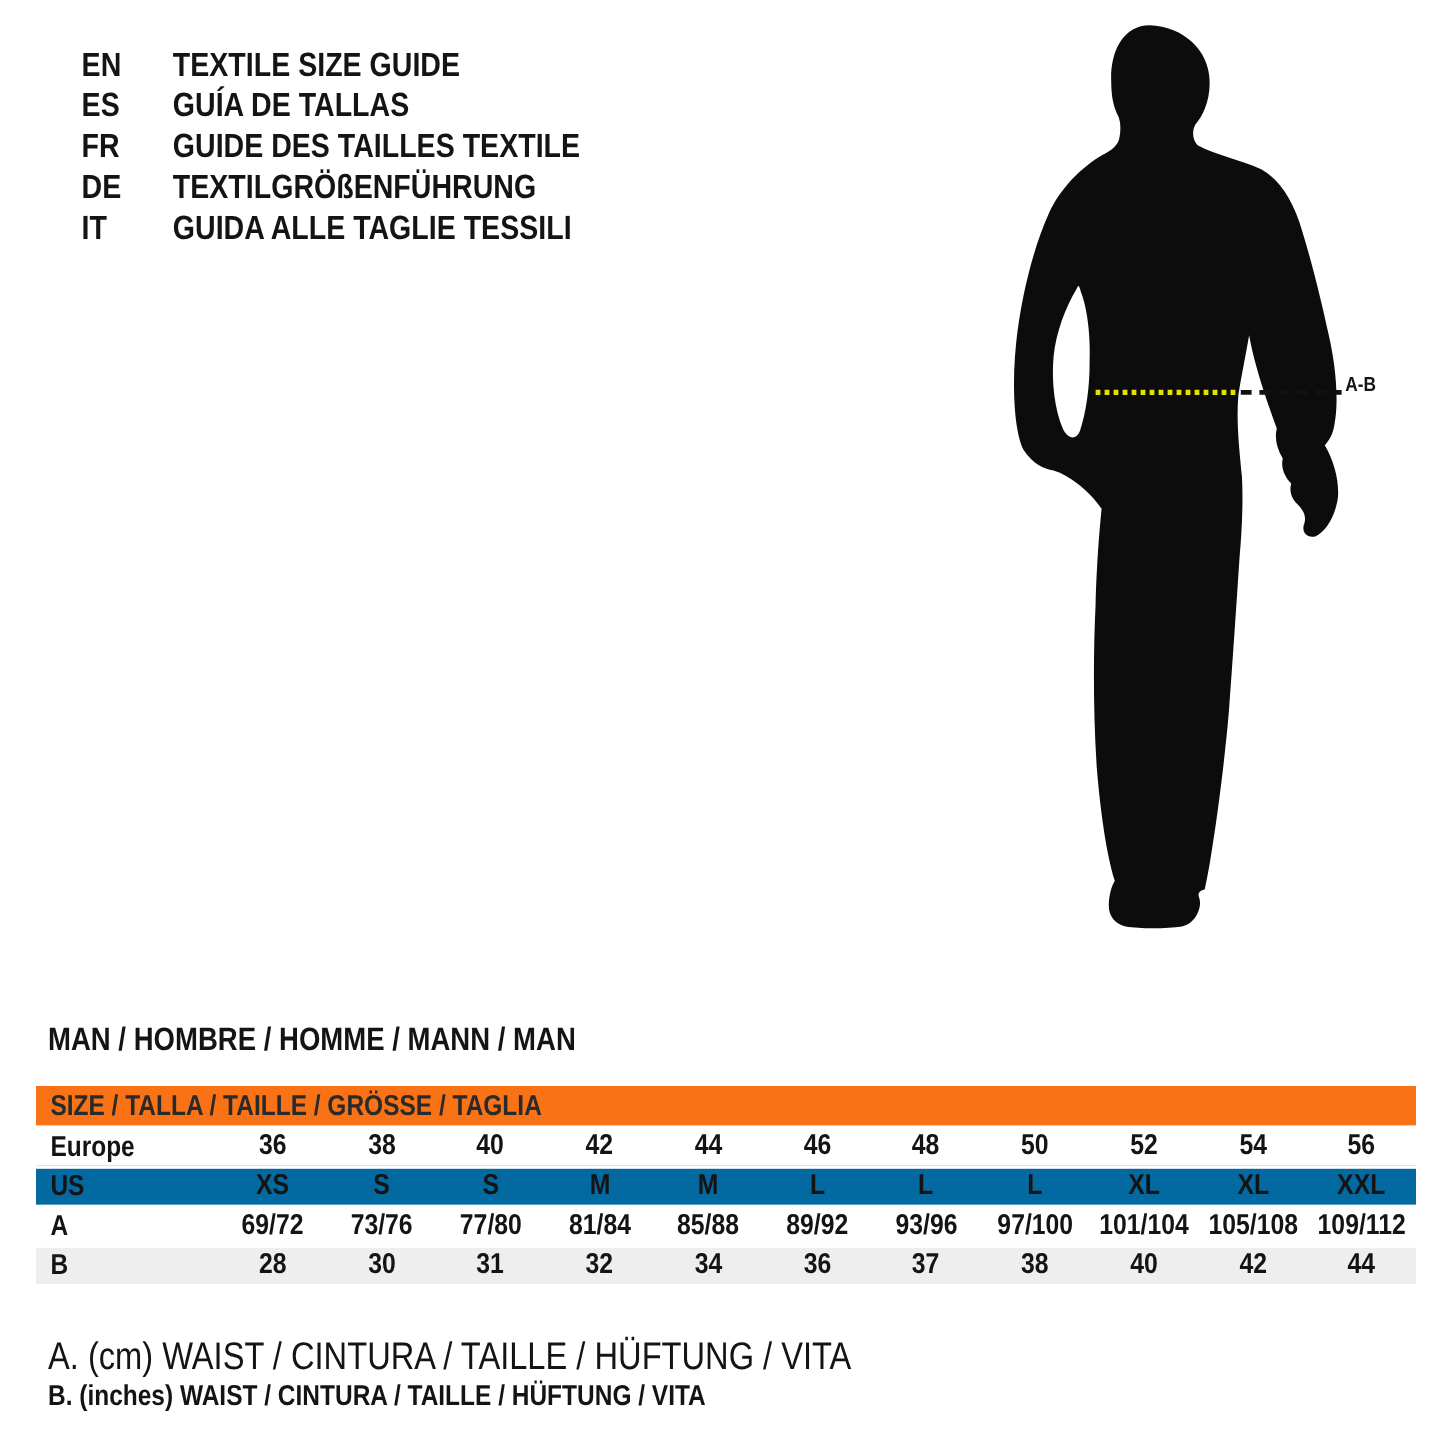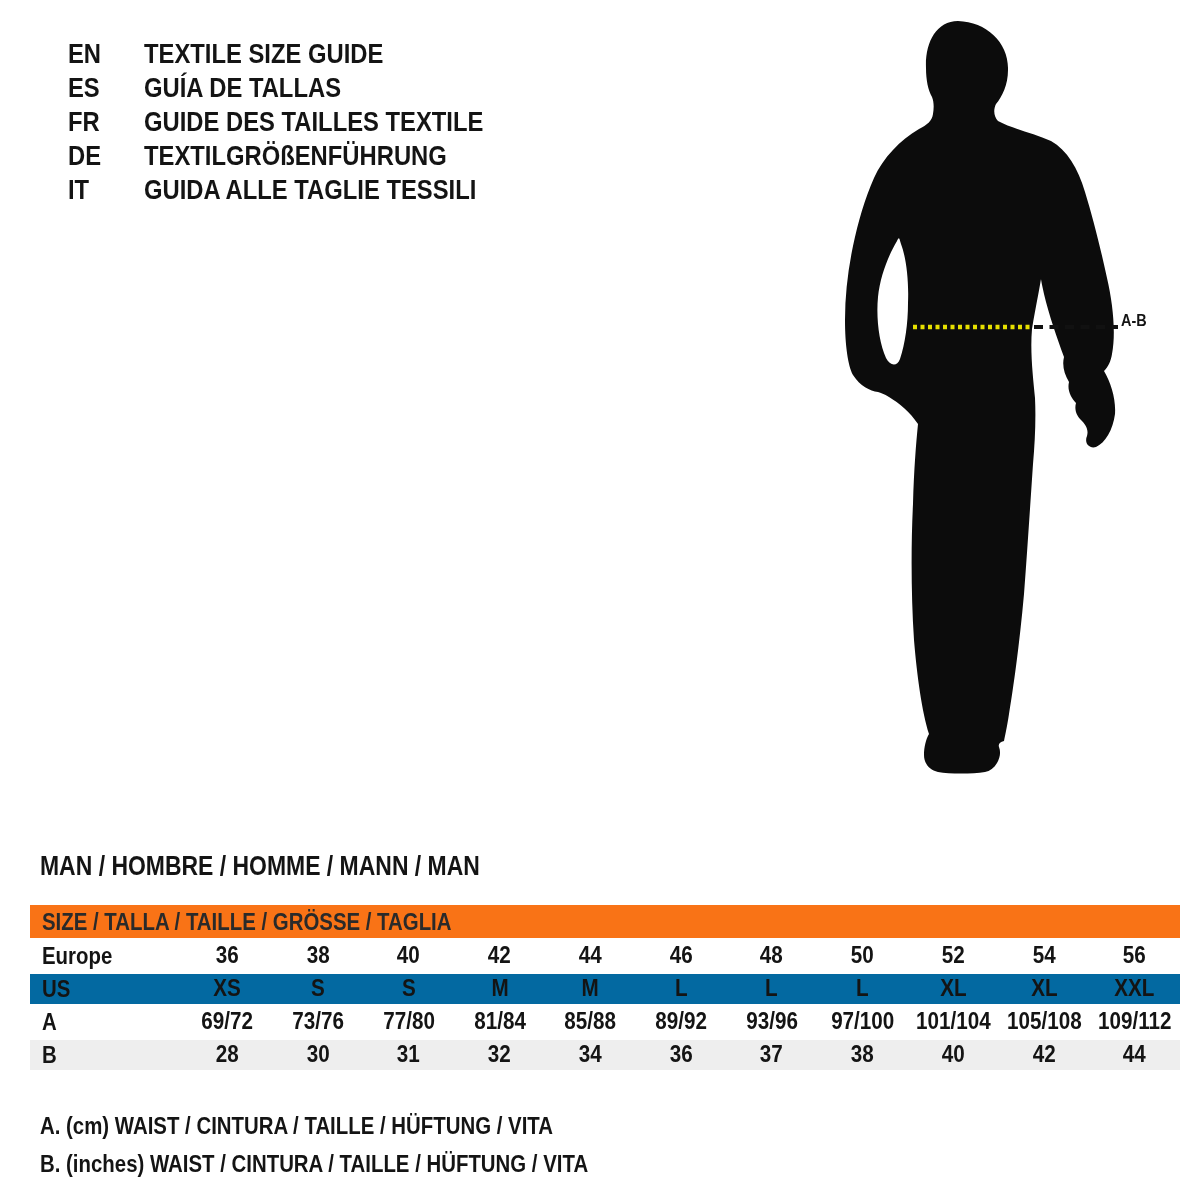--- a/index.html
+++ b/index.html
@@ -24,21 +24,21 @@
   .gender-line{position:absolute;left:40px;top:851px;font-size:27px;font-weight:700;}
   
   .size-table{position:absolute;left:30px;top:905px;width:1150px;}
   .t-header{height:33px;display:flex;align-items:center;padding-left:12px;box-sizing:border-box;
             font-size:24px;font-weight:700;color:#2a2a2a;}
   .t-row{display:grid;grid-template-columns:152px repeat(11,1fr);height:30px;
          border-top:3px solid #ffffff;font-size:24px;font-weight:700;}
   .t-label{display:flex;align-items:center;padding-left:12px;box-sizing:border-box;}
   .t-cell{display:flex;justify-content:center;}
   
-  .footnote-a{position:absolute;left:40px;top:1112px;font-size:24px;font-weight:700;}
+  .footnote-a{position:absolute;left:40px;top:1112px;font-size:32px;font-weight:400;}
   .footnote-b{position:absolute;left:40px;top:1150px;font-size:24px;font-weight:700;}
 </style>
 </head>
 <body>
 
 <div class="canvas">
 
   <div class="lang-block">
     <div class="lang-row">
       <span class="lang-code"><span class="cxl">EN</span></span>

